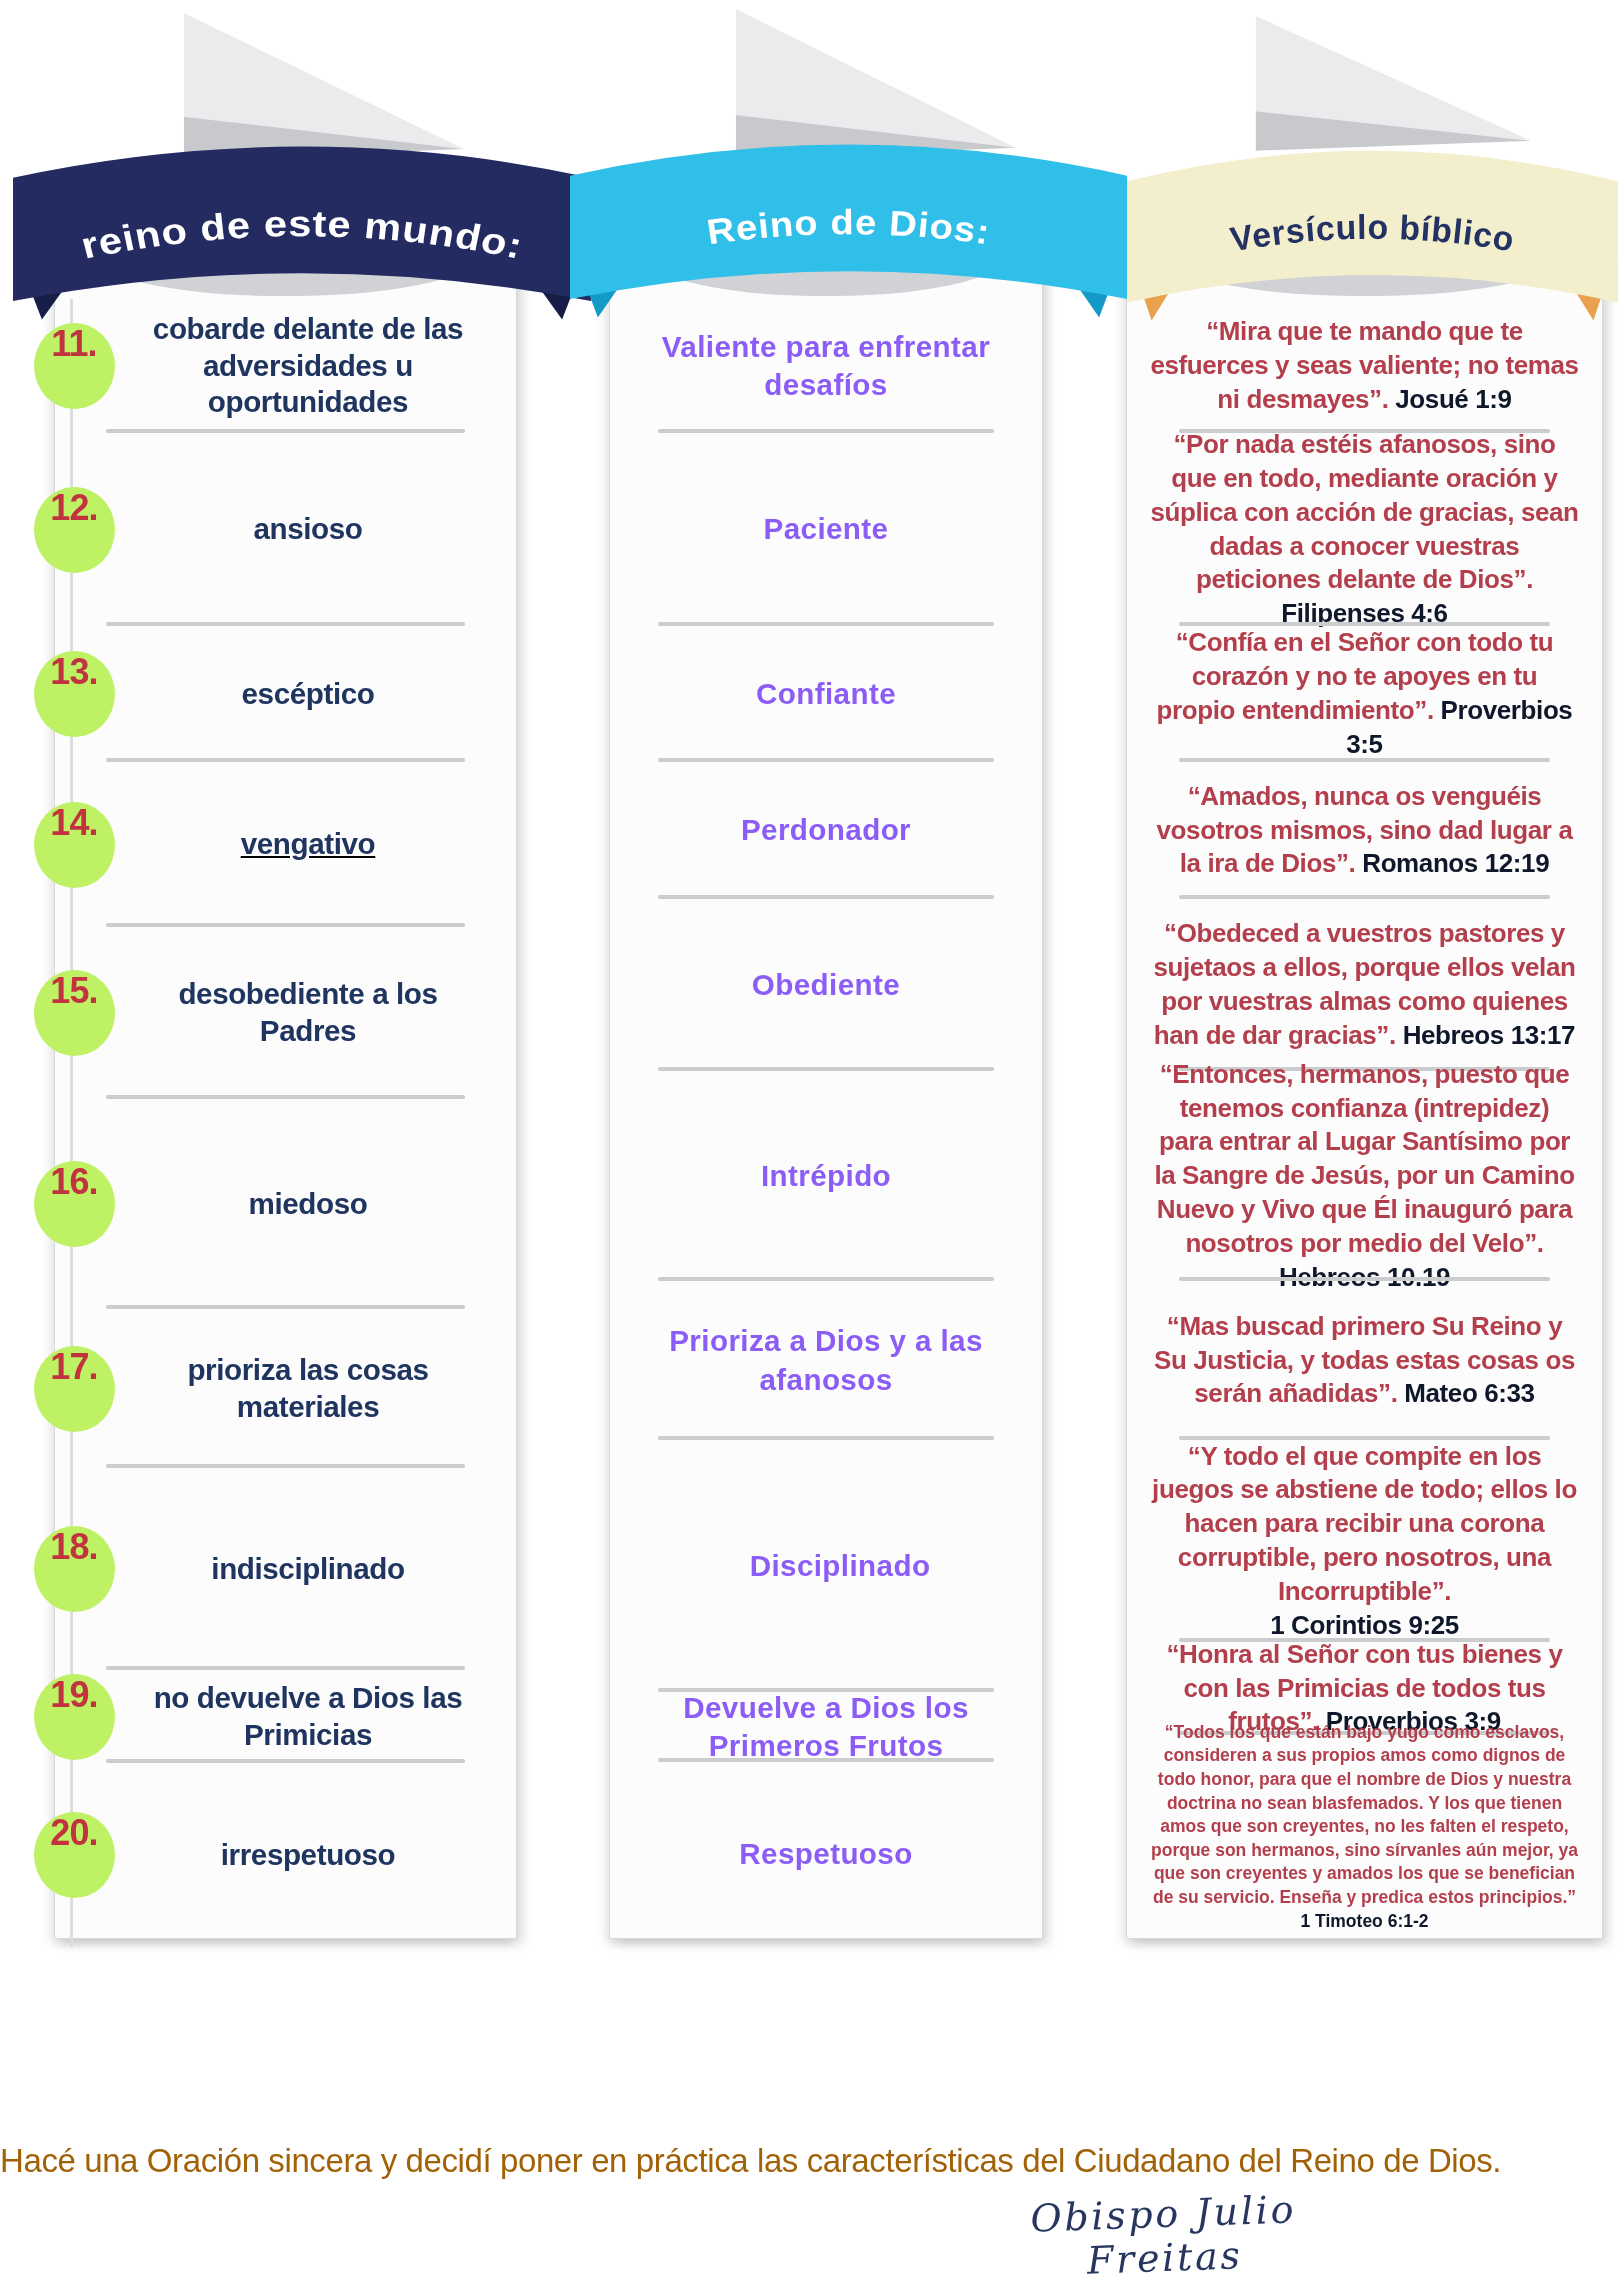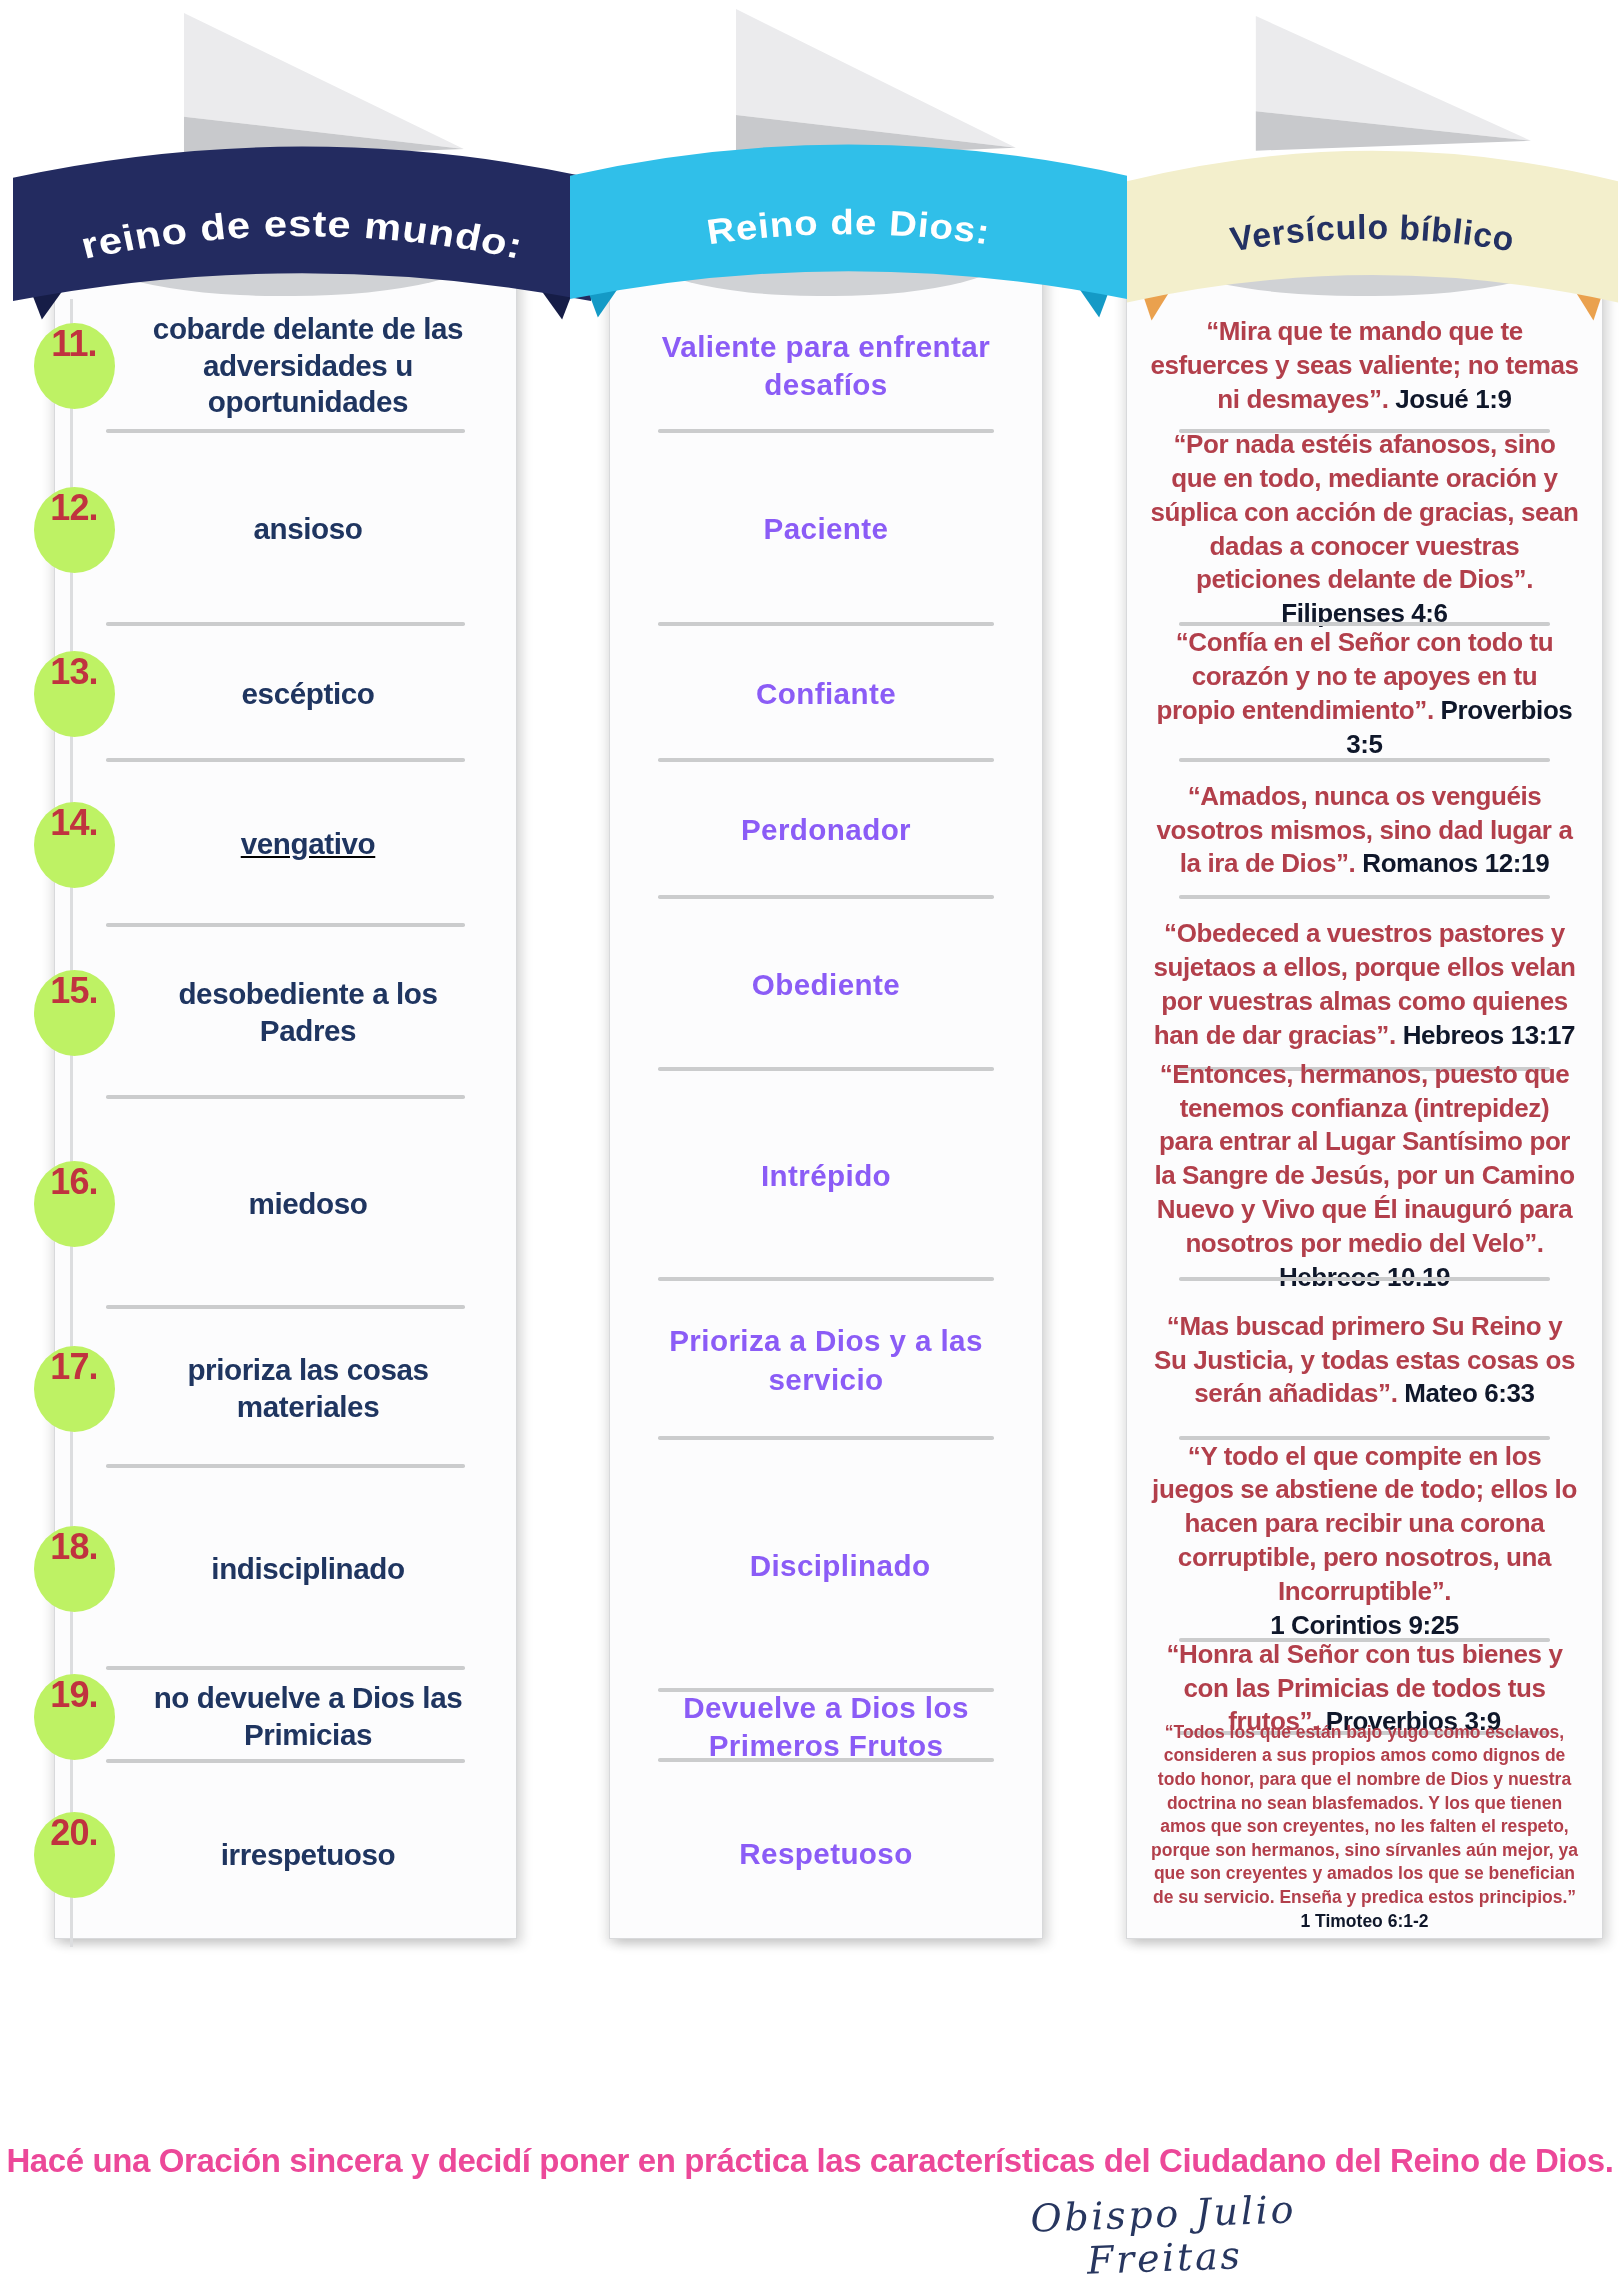--- a/index.html
+++ b/index.html
@@ -60,22 +60,22 @@
   
   .row-right{padding:0 23px;}
   .verse-wrap{text-align:center;font-size:26px;font-weight:bold;letter-spacing:-0.4px;line-height:1.3;}
   .vq{color:#b23f4b;}
   .vref{color:#0f172a;}
   .row-small .verse-wrap{font-size:17.5px;line-height:1.35;letter-spacing:0;}
   .vref.block{display:block;}
   
   .footer-msg{
     position:absolute;left:0;right:0;top:2392;
-    top:2142px;text-align:center;
-    font-size:33px;font-weight:bold;color:#ec4899;letter-spacing:-0.4px;
+    top:2142px;text-align:left;
+    font-size:33px;font-weight:normal;color:#a16207;letter-spacing:-0.4px;
     z-index:4;
   }
   .signature{
     position:absolute;left:949px;width:430px;top:2192px;
     text-align:center;
     font-family:"DejaVu Serif",serif;font-style:italic;
     font-size:38px;color:#27365f;letter-spacing:2.7px;
     transform:rotate(-2deg);
     z-index:4;
   }
@@ -209,21 +209,21 @@
     <div class="god-text">Obediente</div>
     <div class="sep"></div>
   </div>
 
   <div class="row row-mid" style="height: 210px;">
     <div class="god-text">Intrépido</div>
     <div class="sep"></div>
   </div>
 
   <div class="row row-mid" style="height: 159px;">
-    <div class="god-text">Prioriza a Dios y a las servicio</div>
+    <div class="god-text">Prioriza a Dios y a las afanosos</div>
     <div class="sep"></div>
   </div>
 
   <div class="row row-mid" style="height: 252px; padding-left: 28px;">
     <div class="god-text">Disciplinado</div>
     <div class="sep"></div>
   </div>
 
   <div class="row row-mid" style="height: 70px;">
     <div class="god-text">Devuelve a Dios los Primeros Frutos</div>

